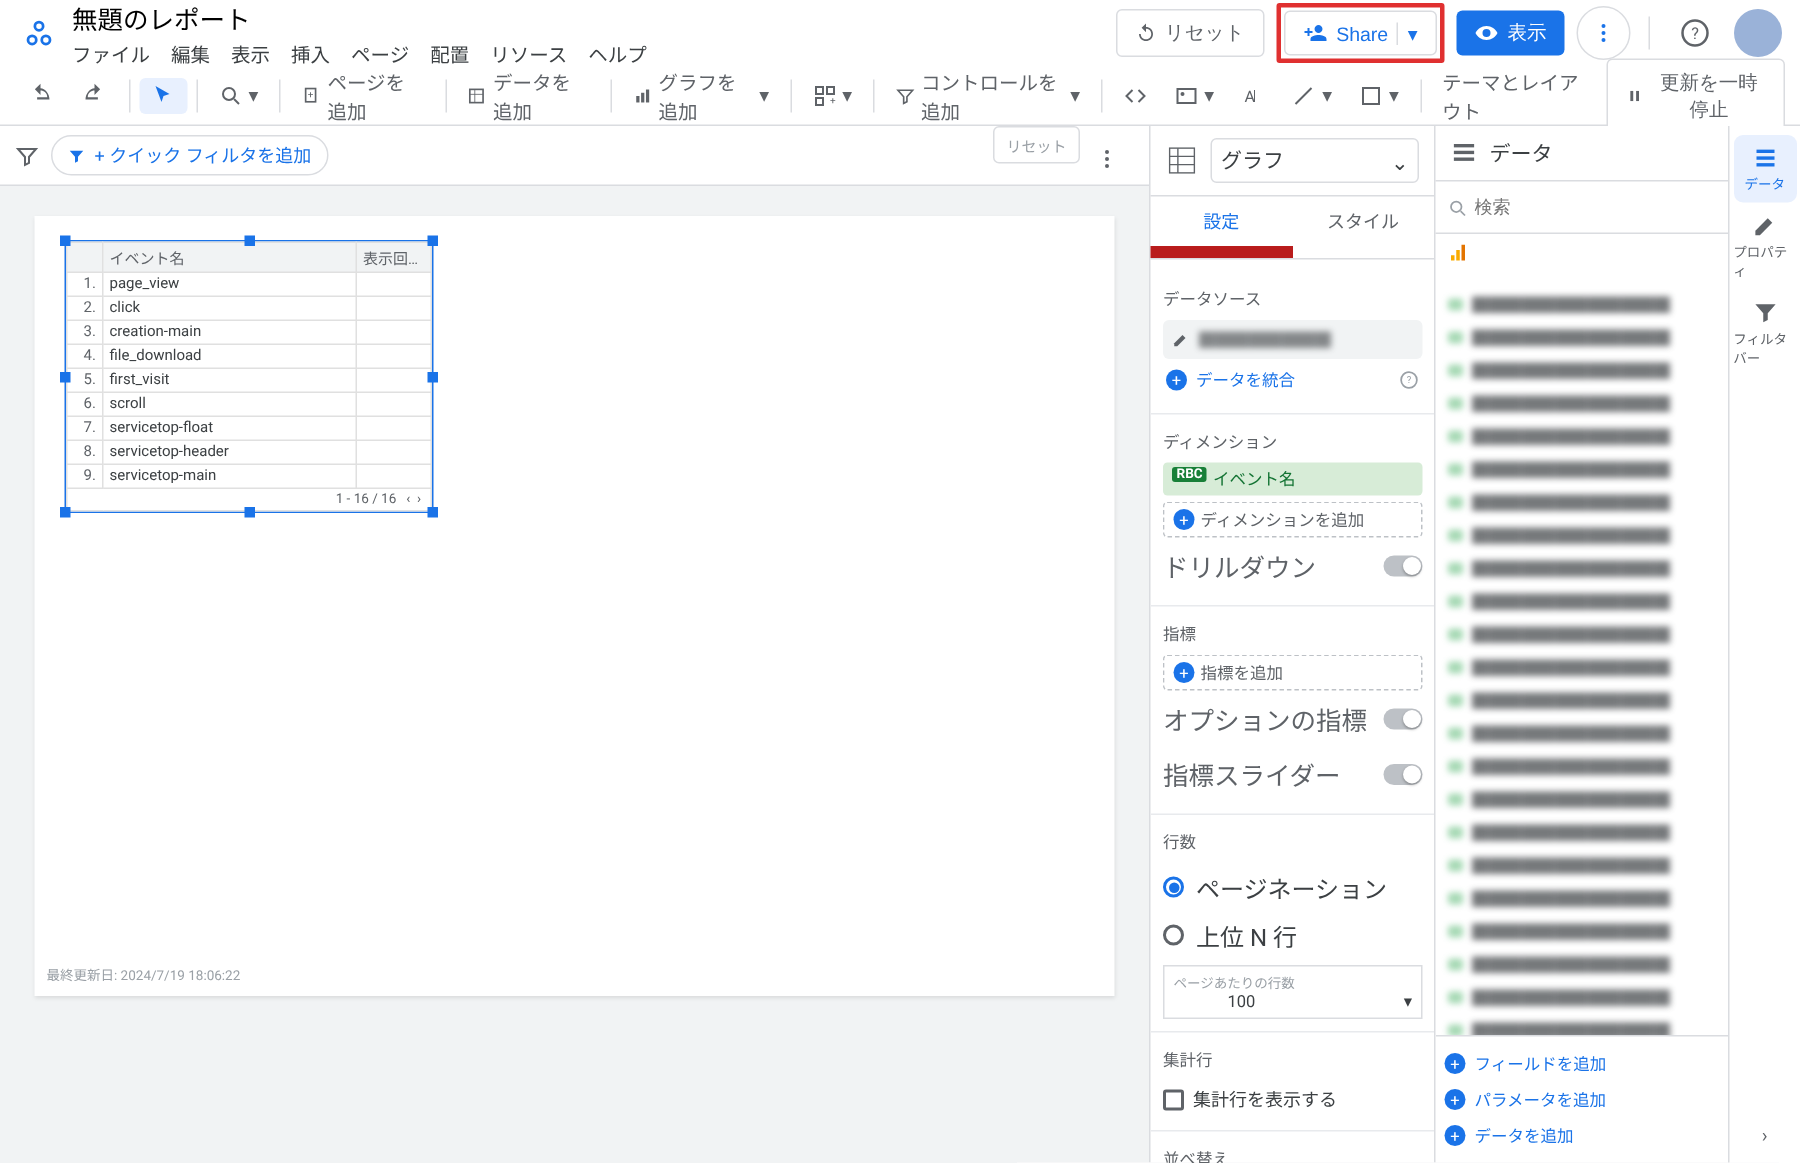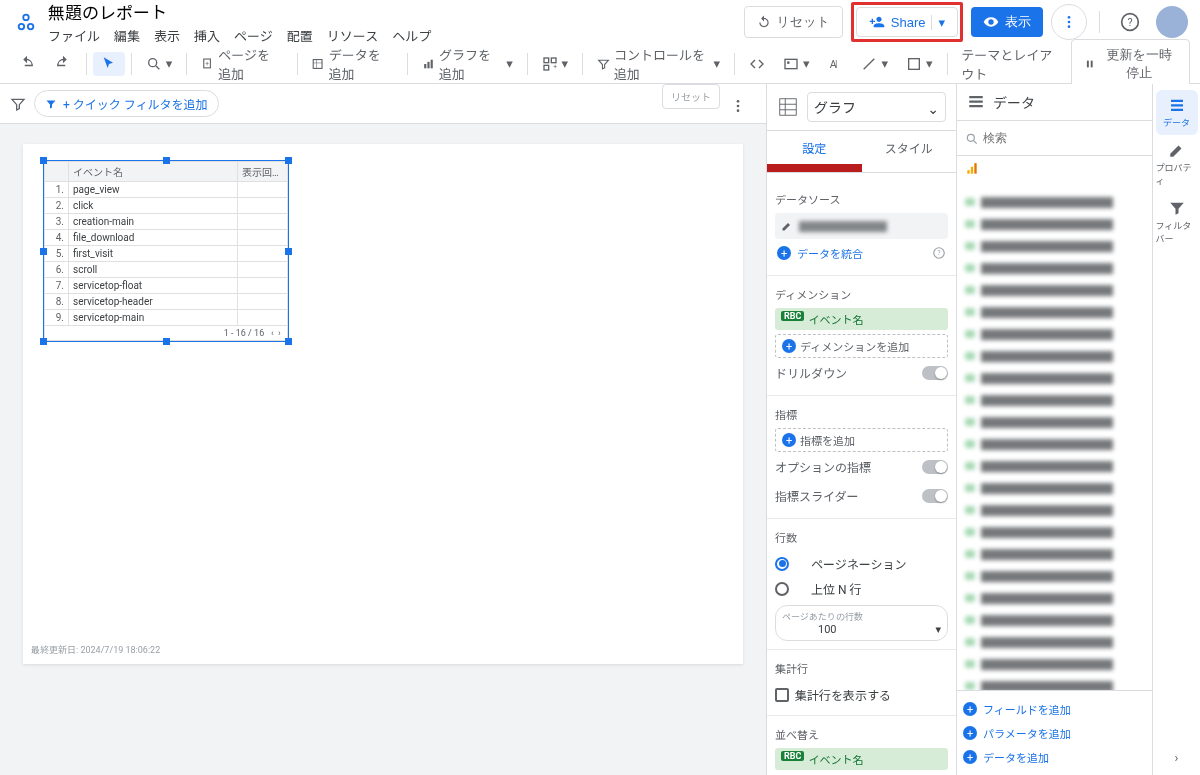--- a/index.html
+++ b/index.html
@@ -49,28 +49,28 @@
 .tab { flex: 1; text-align: center; padding: 8px 0; font-size: 12px; color: #5f6368; cursor: pointer; }
 .tab.active { color: #1a73e8; border-bottom: 8px solid #b91c1c; }
 .panel-body { flex: 1; overflow-y: auto; padding: 8px; }
 .section-label { font-size: 11px; color: #5f6368; margin: 10px 0 6px; }
 .ds-row { display: flex; align-items: center; gap: 6px; background: #f1f3f4; border-radius: 4px; padding: 5px 6px; font-size: 11px; }
 .blend-row { display: flex; align-items: center; gap: 6px; padding: 6px 2px; font-size: 11px; color: #1a73e8; }
 .chip { display: flex; align-items: flex-start; gap: 4px; border-radius: 3px; padding: 3px 6px; font-size: 11px; }
 .chip-dim { background: #d7ecd7; color: #137333; }
 .chip-badge { background: #188038; color: #fff; font-size: 9px; padding: 0 3px; border-radius: 2px; font-weight: bold; }
 .add-chip { border: 1px dashed #bdc1c6; border-radius: 3px; padding: 3px 6px; font-size: 11px; color: #5f6368; display: flex; align-items: center; gap: 4px; cursor: pointer; margin-top: 4px; }
-.toggle-row { display: flex; justify-content: space-between; align-items: center; font-size: 12px; color: #5f6368; padding: 6px 0; }
+.toggle-row { display: flex; justify-content: space-between; align-items: center; font-size: 17px; color: #5f6368; padding: 6px 0; }
 .toggle { width: 26px; height: 14px; background: #bdc1c6; border-radius: 7px; position: relative; }
 .toggle::after { content: ""; position: absolute; width: 12px; height: 12px; background: #fff; border-radius: 50%; top: 1px; right: 1px; box-shadow: 0 1px 2px rgba(0,0,0,0.3); }
-.radio-row { display: flex; align-items: center; gap: 22px; font-size: 12px; padding: 4px 0; }
+.radio-row { display: flex; align-items: center; gap: 8px; font-size: 16px; padding: 4px 0; }
 .radio { width: 14px; height: 14px; border: 2px solid #5f6368; border-radius: 50%; display: inline-flex; align-items: center; justify-content: center; }
 .radio.checked { border-color: #1a73e8; }
 .radio.checked::after { content: ""; width: 7px; height: 7px; background: #1a73e8; border-radius: 50%; }
-.select-box { border: 1px solid #dadce0; border-radius: 12px; padding: 4px 6px; font-size: 11px; position: relative; margin-top: 4px; }
+.select-box { border: 1px solid #dadce0; border-radius: 0; padding: 4px 6px; font-size: 11px; position: relative; margin-top: 4px; }
 .select-box .lbl { font-size: 9px; color: #9aa0a6; }
 .checkbox-row { display: flex; align-items: center; gap: 6px; font-size: 12px; padding: 4px 0; }
 .checkbox { width: 14px; height: 14px; border: 2px solid #5f6368; border-radius: 2px; }
 .data-panel { width: 196px; }
 .data-search { padding: 6px; border-bottom: 1px solid #dadce0; }
 .data-search input { width: 100%; border: none; outline: none; font-size: 12px; padding: 4px 4px 4px 20px; background: transparent; }
 .search-wrap { position: relative; }
 .search-wrap svg { position: absolute; left: 2px; top: 5px; }
 .field-list { flex: 1; overflow: auto; padding: 6px; }
 .field-item { display: flex; align-items: center; gap: 6px; padding: 3px 2px; font-size: 11px; filter: blur(2px); opacity: 0.7; }

